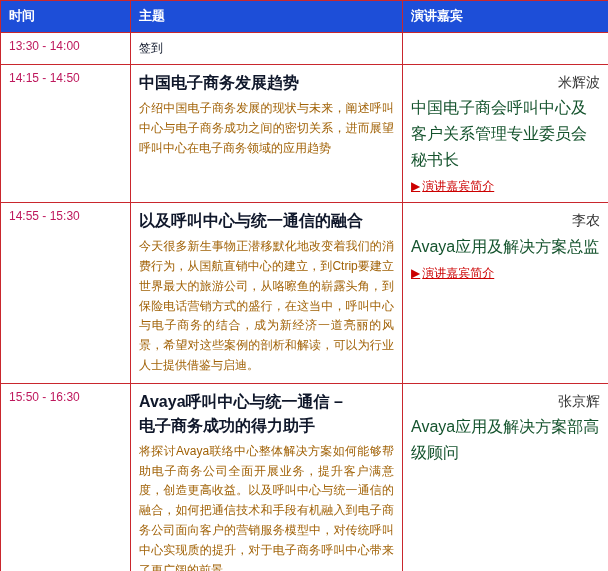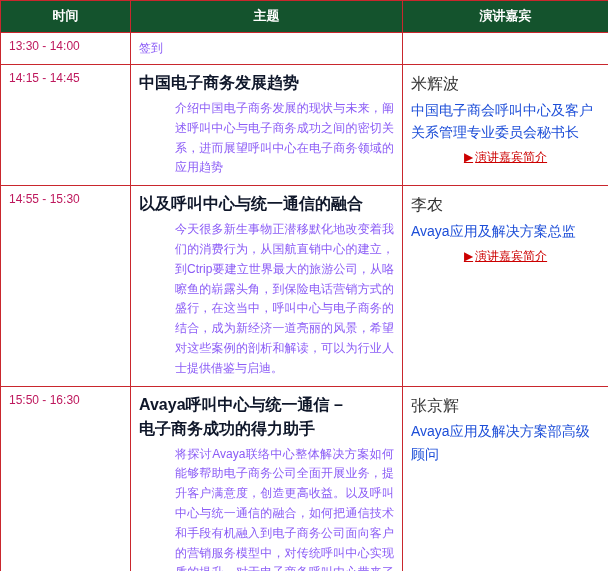--- a/index.html
+++ b/index.html
@@ -18,25 +18,25 @@
     border-collapse: collapse;
     width: 608px;
     table-layout: fixed;
   }
   table.agenda td, table.agenda th {
     border: 1px solid #c9272d;
     vertical-align: top;
     padding: 6px 8px 7px 8px;
   }
   thead th {
-    background: #14532d;
+    background: #1d4ed8;
     color: #ffffff;
     font-weight: bold;
     font-size: 13px;
-    text-align: center;
+    text-align: left;
     padding: 5px 8px 6px 8px;
     border: 1px solid #cc0000;
   }
   col.c-time { width: 130px; }
   col.c-topic { width: 272px; }
   col.c-speaker { width: 206px; }
 
   td.time {
     color: #be185d;
     font-size: 12px;
@@ -48,51 +48,50 @@
   }
   .topic-title {
     font-weight: bold;
     color: #0f172a;
     font-size: 16px;
     line-height: 1.5;
     margin-bottom: 4px;
   }
   .topic-title.plain {
     font-weight: normal;
-    color: #8b5cf6;
+    color: #0f172a;
     font-size: 12px;
     margin-bottom: 0;
   }
   .topic-desc {
-    color: #8b5cf6;
+    color: #a16207;
     font-size: 12px;
     line-height: 1.65;
     text-align: justify;
-    margin-left: 36px;
   }
   .speaker-name {
     color: #333333;
-    font-size: 16px;
+    font-size: 14px;
     line-height: 1.6;
     margin-bottom: 2px;
+    text-align: right;
   }
   .speaker-org {
-    color: #1d4ed8;
-    font-size: 14px;
+    color: #14532d;
+    font-size: 16px;
     line-height: 1.6;
   }
   .bio-link {
     display: block;
     margin-top: 5px;
     color: #cc0000;
     font-size: 12px;
     text-decoration: underline;
     cursor: pointer;
     line-height: 1.5;
-    text-align: center;
   }
   .bio-link .arrow {
     color: #cc0000;
     text-decoration: none;
     margin-right: 2px;
   }
   .empty-cell { height: 10px; }
 </style>
 </head>
 <body>
@@ -112,21 +111,21 @@
   </thead>
   <tbody id="agenda-body">
       <tr>
         <td class="time">13:30 - 14:00</td>
         <td class="topic">
           <div class="topic-title plain">签到</div>
         </td>
         <td class="speaker empty-cell"></td>
       </tr>
       <tr>
-        <td class="time">14:15 - 14:45</td>
+        <td class="time">14:15 - 14:50</td>
         <td class="topic">
           <div class="topic-title">中国电子商务发展趋势</div>
           <div class="topic-desc">介绍中国电子商务发展的现状与未来，阐述呼叫中心与电子商务成功之间的密切关系，进而展望呼叫中心在电子商务领域的应用趋势</div>
         </td>
         <td class="speaker">
           <div class="speaker-name">米辉波</div>
           <div class="speaker-org">中国电子商会呼叫中心及客户关系管理专业委员会秘书长</div>
           <a class="bio-link"><span class="arrow">▶</span><span>演讲嘉宾简介</span></a>
         </td>
       </tr>

